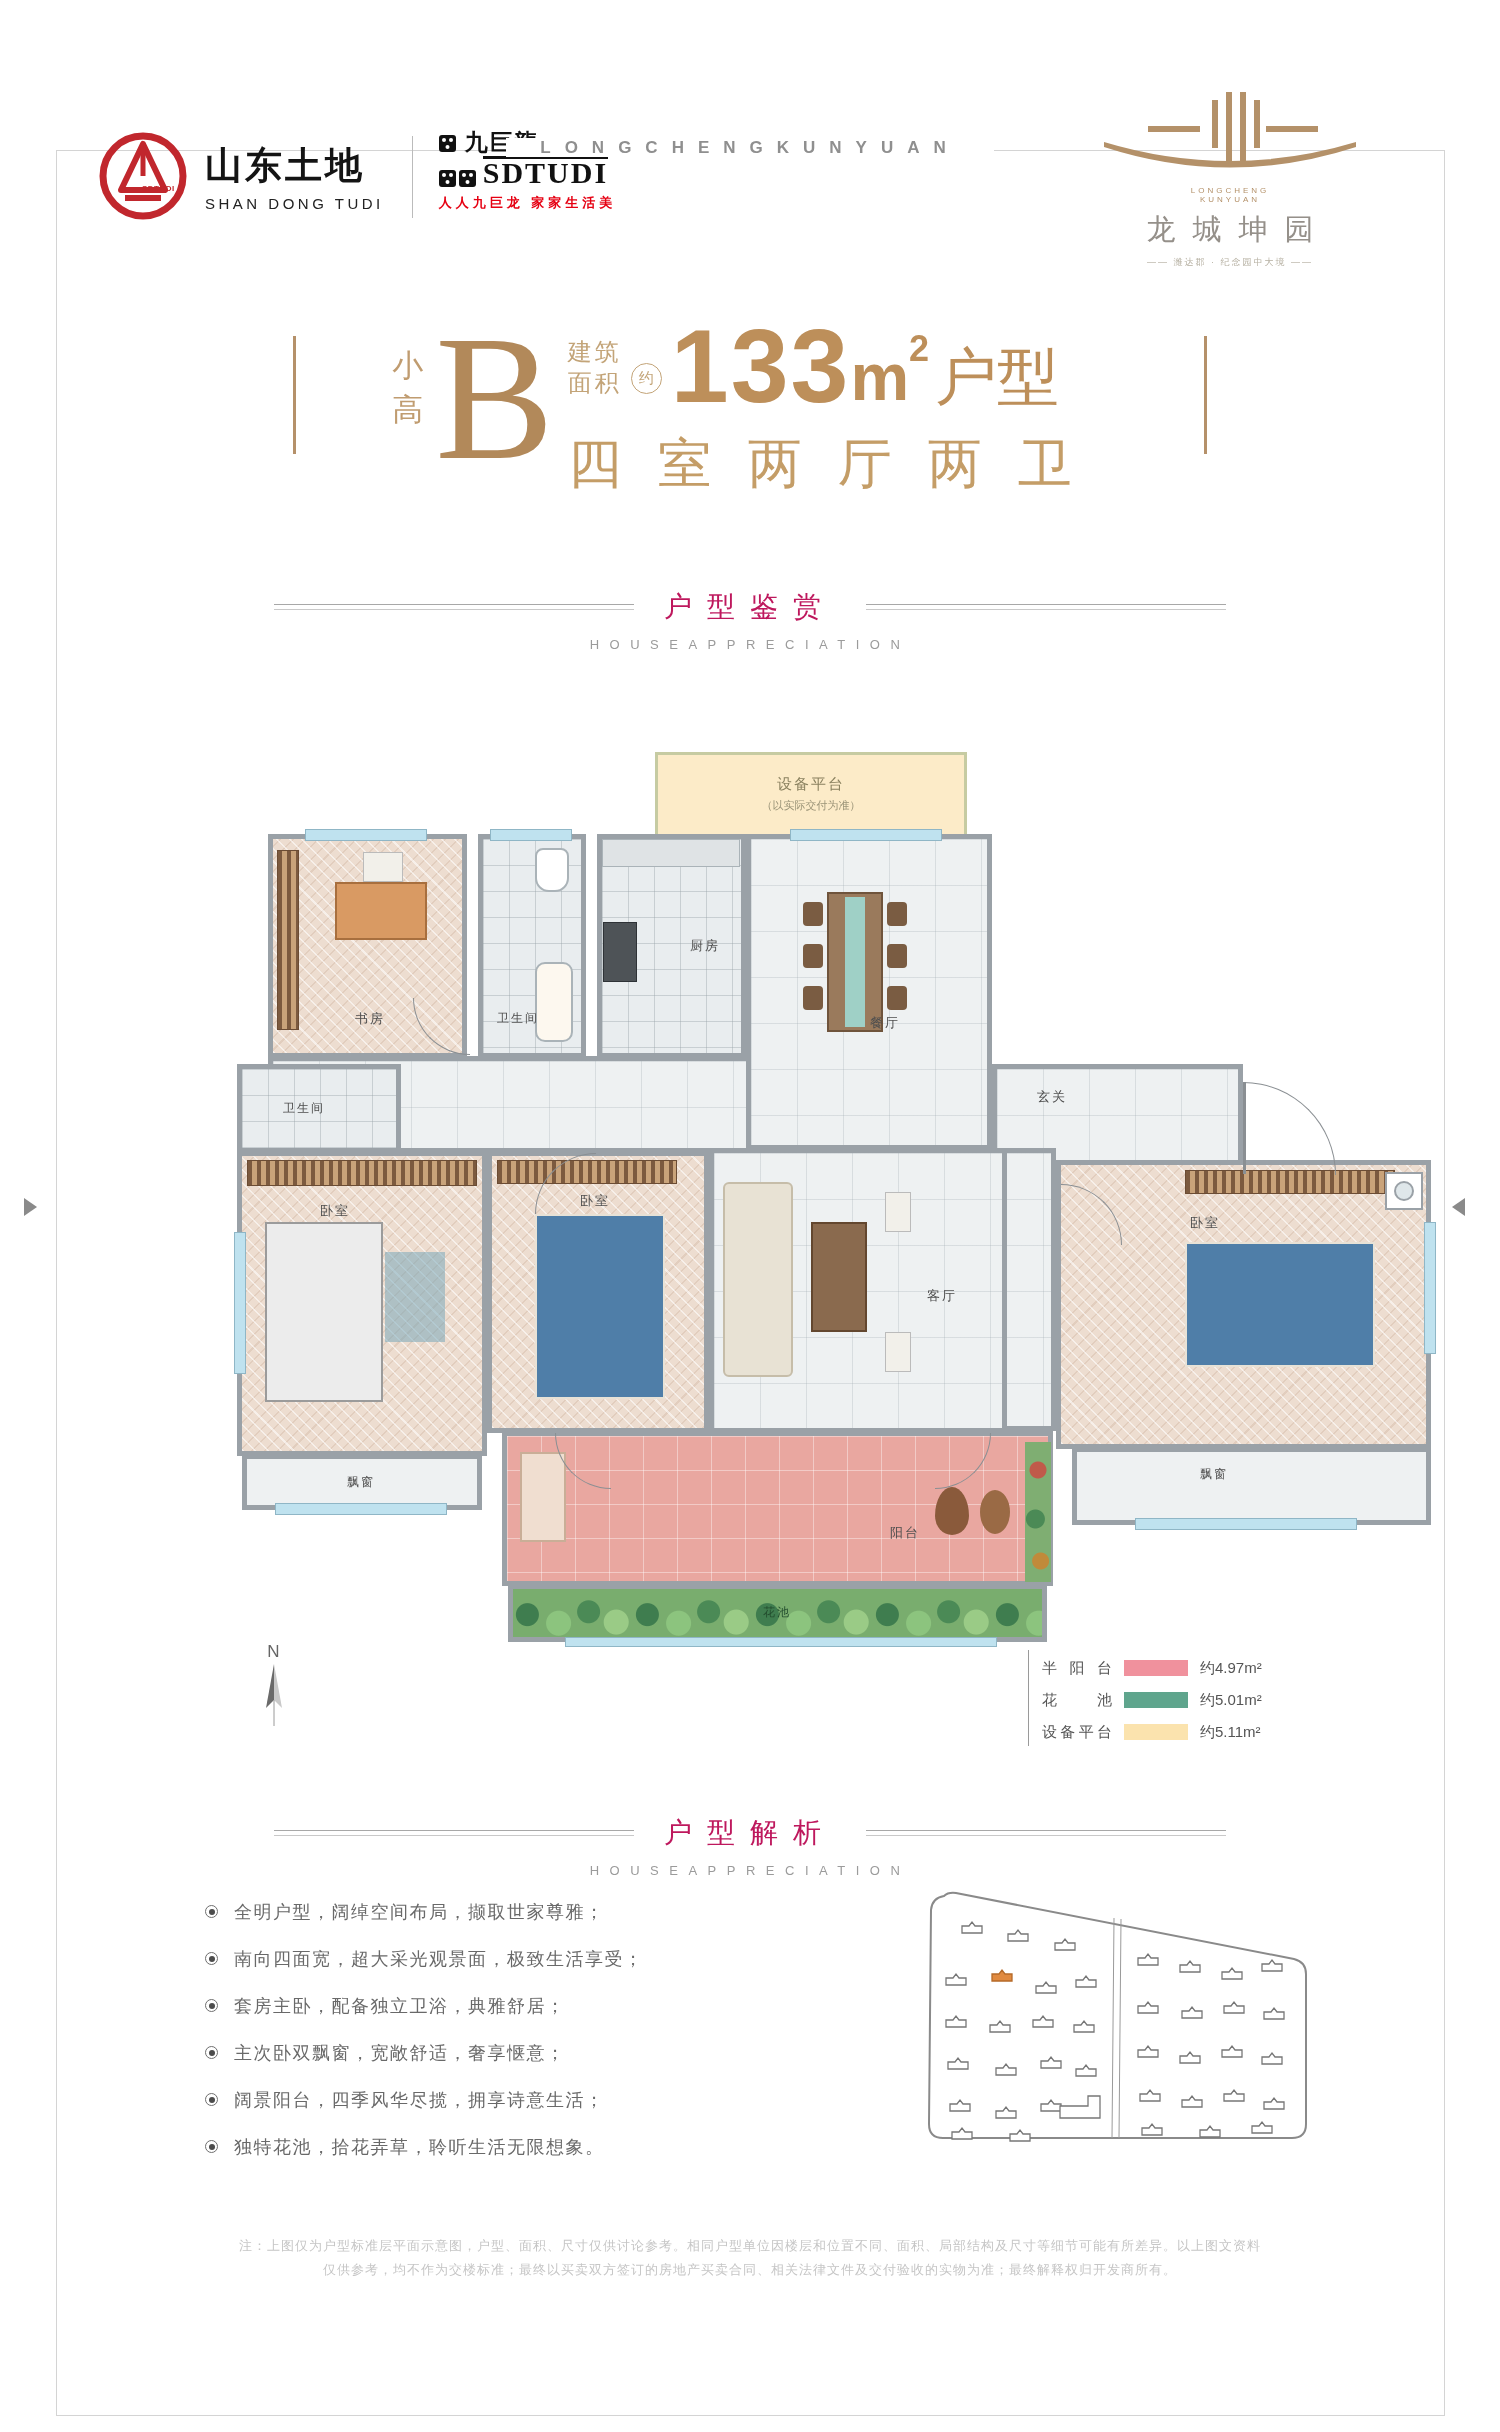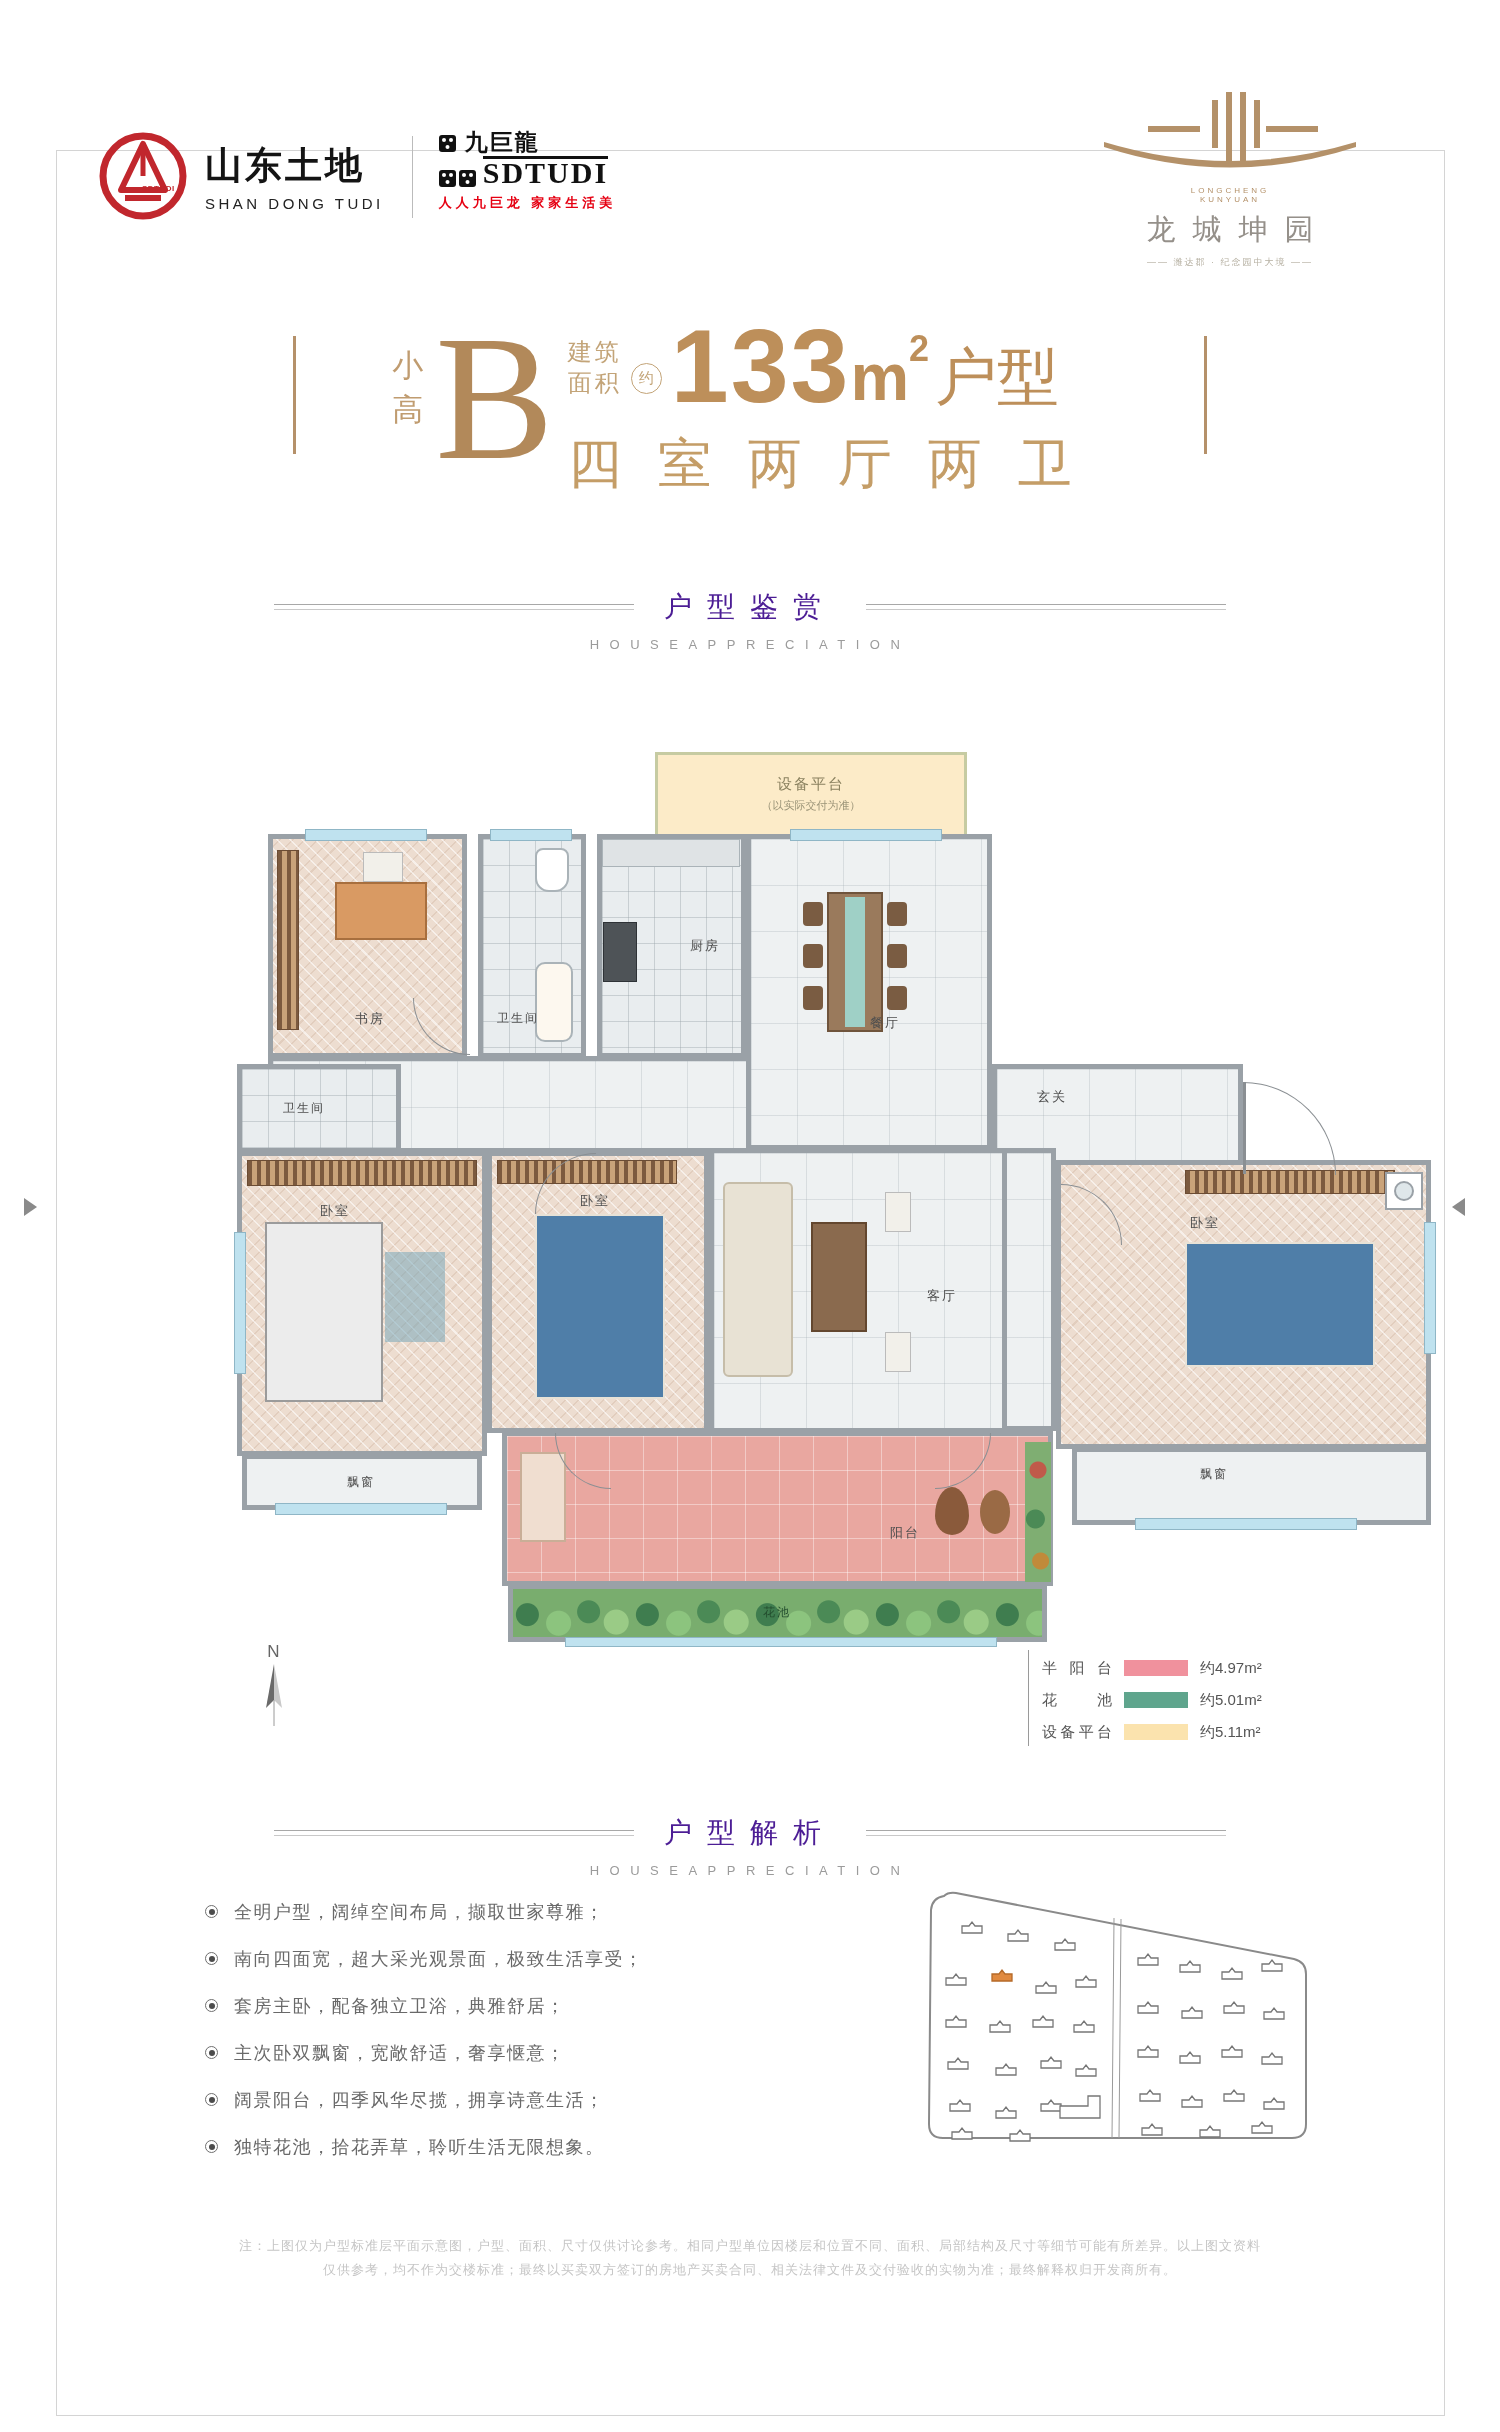--- a/index.html
+++ b/index.html
@@ -52,21 +52,21 @@
         align-items:center;justify-content:center;font-size:15px;color:#c3a478;margin:0 9px 16px 9px;}
   .t-number{font-size:104px;font-weight:bold;color:#bd8f5a;line-height:88px;letter-spacing:2px;}
   .t-unit{font-size:66px;font-weight:bold;color:#bd8f5a;line-height:66px;}
   .t-sup{font-size:36px;font-weight:bold;color:#bd8f5a;margin-bottom:40px;}
   .t-suffix{font-size:62px;color:#bd8f5a;font-weight:500;line-height:66px;margin-left:6px;}
   .t-row2{font-size:54px;color:#c49d67;font-weight:500;letter-spacing:36px;margin-top:18px;white-space:nowrap;}
   
   .sec{position:absolute;width:100%;text-align:center;}
   .sec-line-row{display:flex;align-items:center;justify-content:center;}
   .sec-line{width:360px;height:4px;border-top:1px solid #a8a8a8;border-bottom:1px solid #c9c9c9;}
-  .sec-cn{font-size:28px;color:#4c1d95;letter-spacing:15px;margin:0 30px;white-space:nowrap;}
+  .sec-cn{font-size:28px;color:#be185d;letter-spacing:15px;margin:0 30px;white-space:nowrap;}
   .sec-en{margin-top:11px;font-size:13px;color:#9b9b9b;letter-spacing:10.5px;}
   
   .plan{position:absolute;left:235px;top:752px;width:1200px;height:892px;}
   .room{position:absolute;border:5px solid #9aa1a7;box-sizing:border-box;}
   .cream{background-color:#edddd0;background-image:
      repeating-linear-gradient(45deg,rgba(255,255,255,.55) 0 1.5px,rgba(0,0,0,0) 1.5px 9px),
      repeating-linear-gradient(-45deg,rgba(186,150,125,.22) 0 1.5px,rgba(0,0,0,0) 1.5px 9px);}
   .tile{background-color:#e9edef;background-image:
      linear-gradient(rgba(150,162,168,.4) 1px,transparent 1px),
      linear-gradient(90deg,rgba(150,162,168,.4) 1px,transparent 1px);background-size:26px 26px;}
@@ -119,20 +119,23 @@
      border-bottom:9px solid transparent;cursor:pointer;}
   .arrow.left{left:24px;top:1198px;border-left:13px solid #8a8a8a;}
   .arrow.right{left:1452px;top:1198px;border-right:13px solid #8a8a8a;}
 </style>
 </head>
 <body>
 
 <div class="page">
 
   <div class="frame"></div>
+  <div class="frame-title">
+    <span>LONGCHENGKUNYUAN</span>
+  </div>
 
   <div class="logo-row">
     <div class="sdtudi">
       <div class="sdtudi-emblem">
         <svg width="96" height="96" viewBox="0 0 96 96">
           <circle cx="48" cy="48" r="40" fill="none" stroke="#c1272d" stroke-width="7"></circle>
           <path d="M48 16 L70 62 L26 62 Z" fill="none" stroke="#c1272d" stroke-width="6" stroke-linejoin="round"></path>
           <path d="M48 16 L48 48" stroke="#c1272d" stroke-width="5"></path>
           <path d="M30 70 L66 70" stroke="#c1272d" stroke-width="6"></path>
         </svg>

